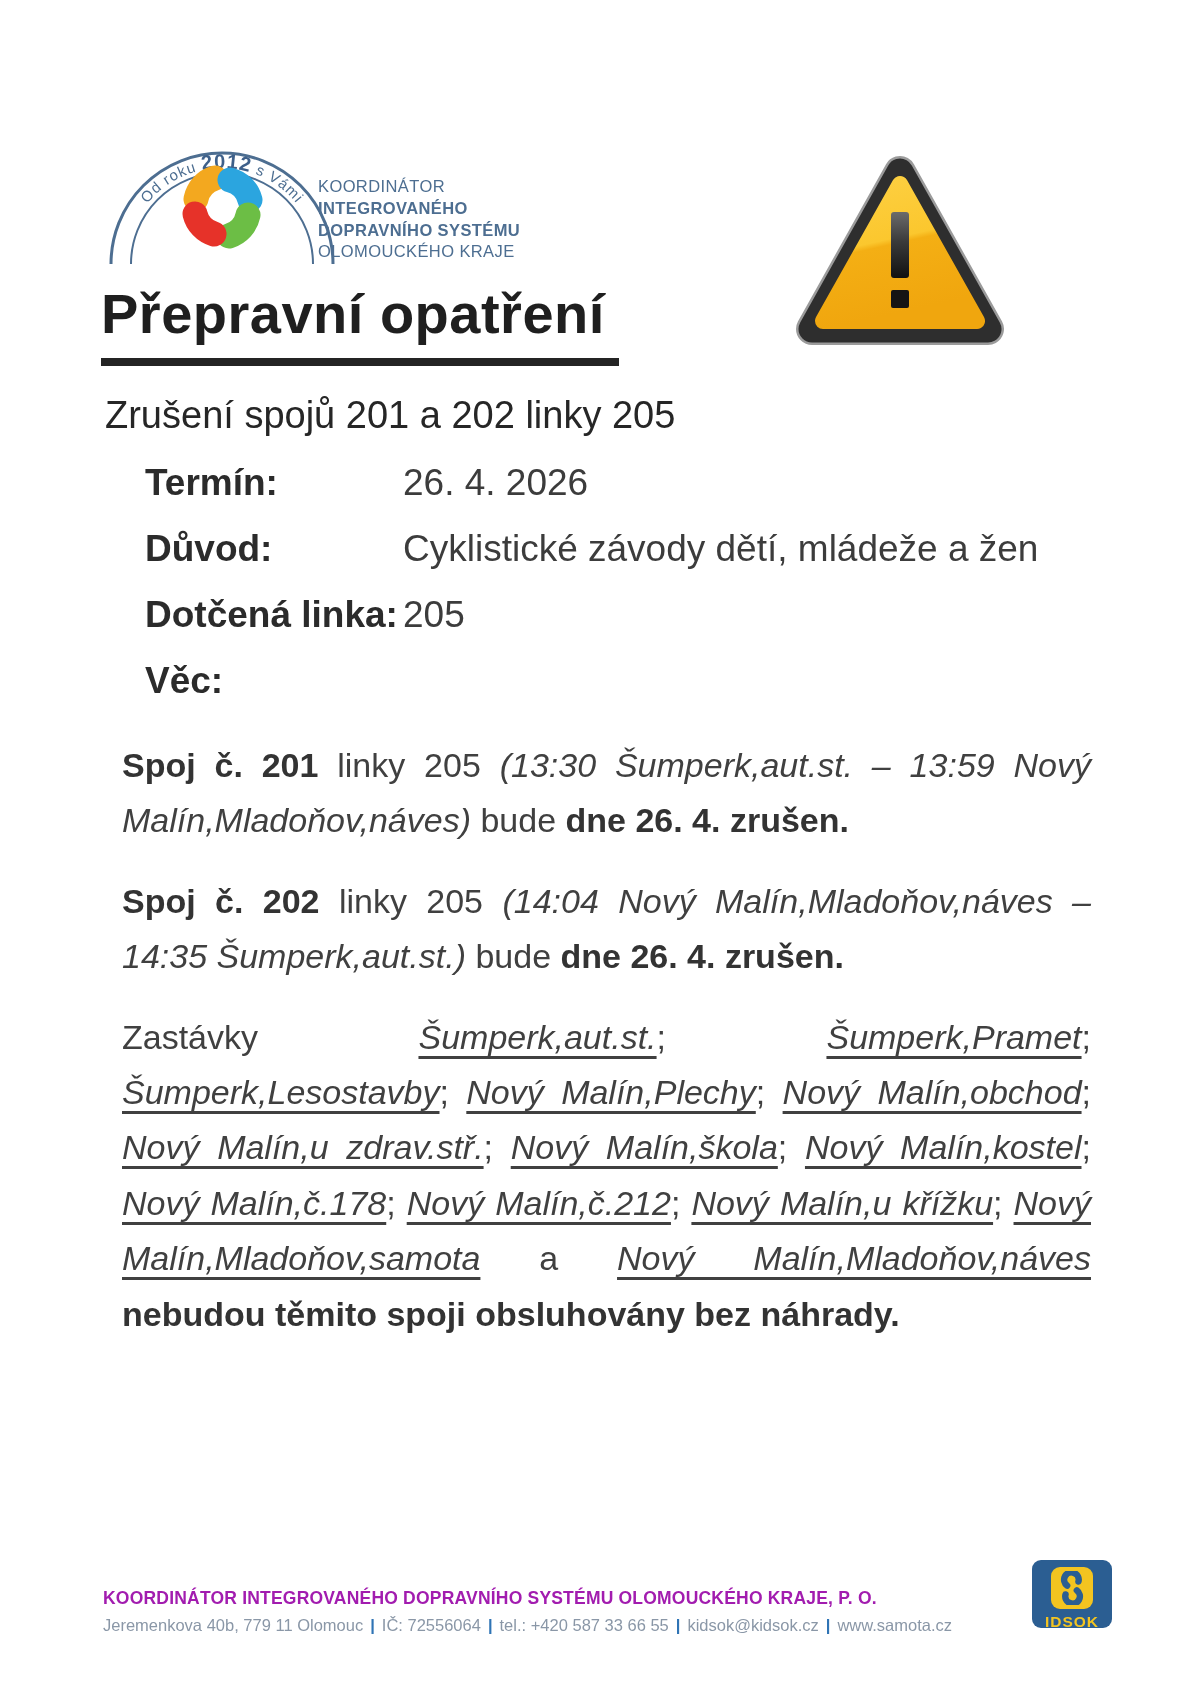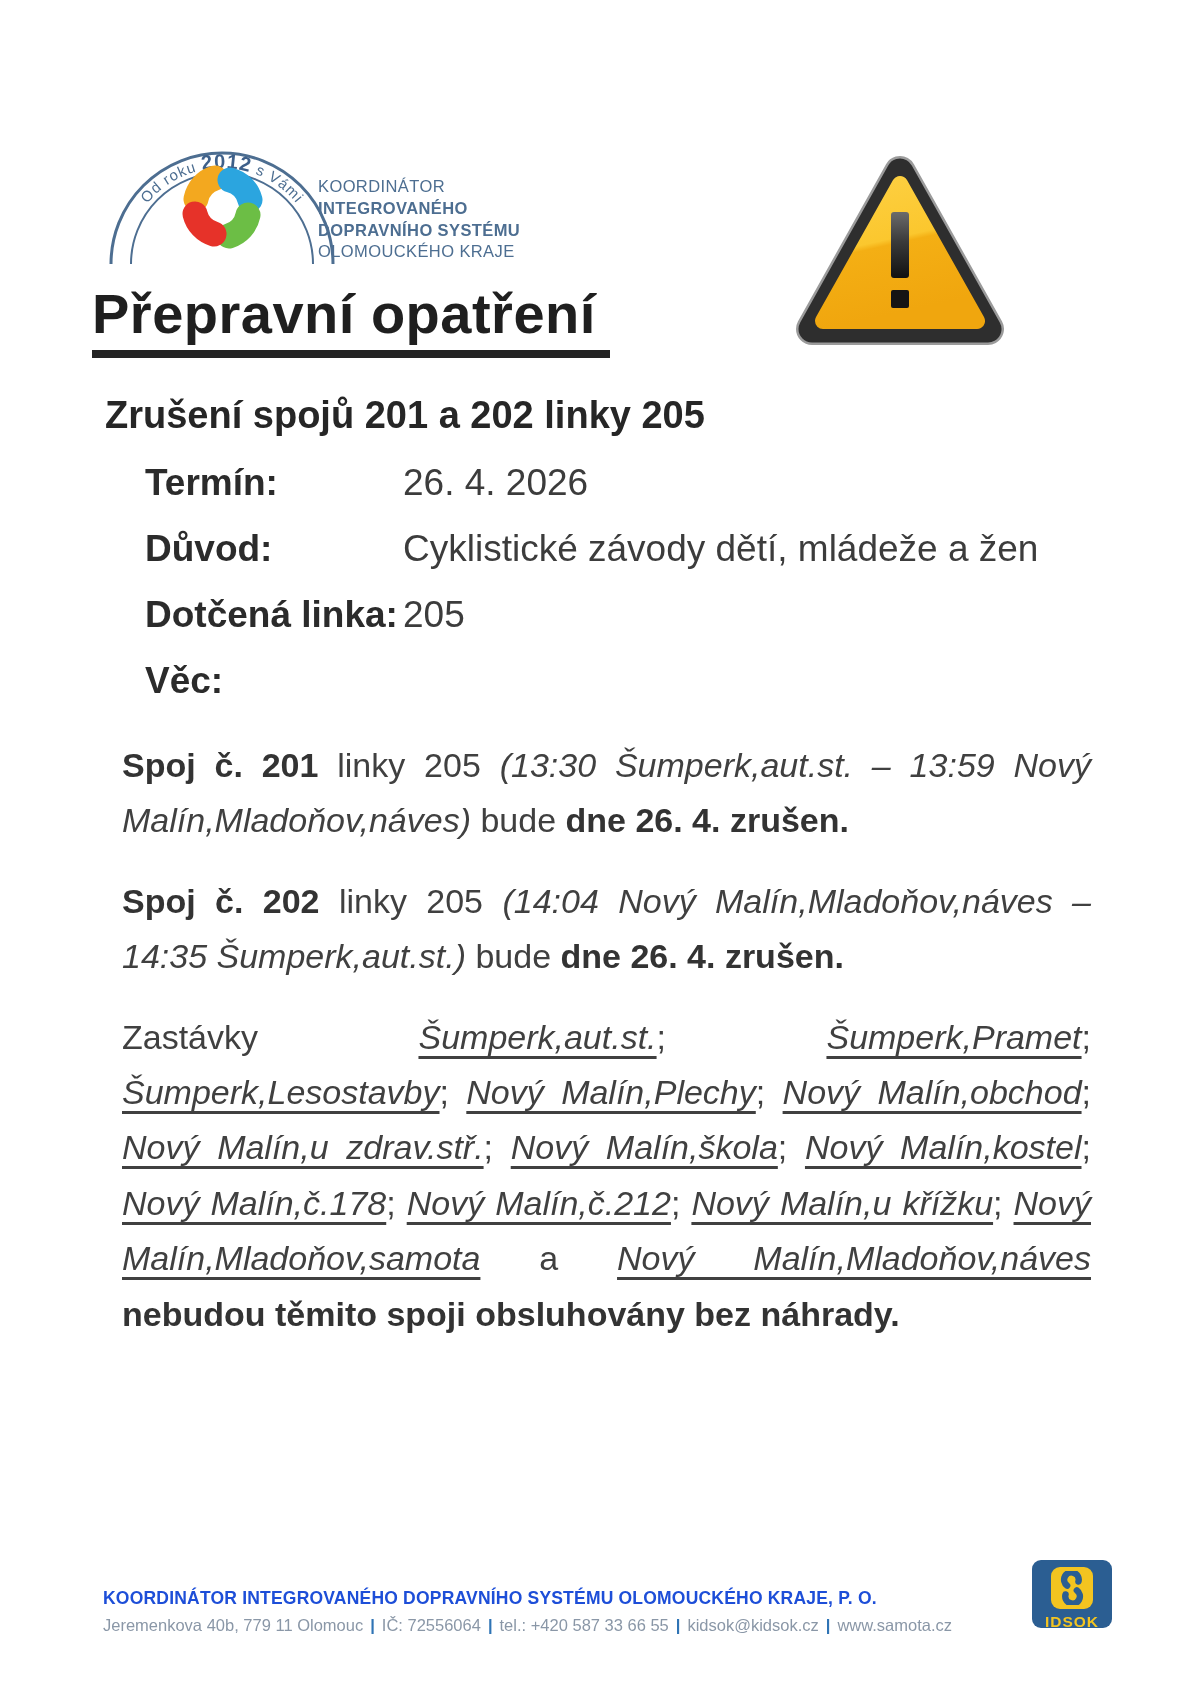--- a/index.html
+++ b/index.html
@@ -12,46 +12,46 @@
   .logo-wrap{position:absolute;left:103px;top:114px;width:240px;height:152px;}
   .org-block{
     position:absolute;left:318px;top:176px;
     font-size:16.5px;line-height:1.32;color:#4d6e91;letter-spacing:.4px;
   }
   .org-block .b{font-weight:bold;}
   
   .warning{position:absolute;left:793px;top:150px;width:215px;height:212px;}
   
   .title{
-    position:absolute;left:92px;top:281px;
+    position:absolute;left:101px;top:281px;
     font-size:56px;font-weight:bold;color:#1f1f1f;letter-spacing:.5px;
-    border-bottom:8px solid #242424;padding-bottom:4px;padding-right:14px;
+    border-bottom:8px solid #242424;padding-bottom:12px;padding-right:14px;
   }
   .subtitle{
     position:absolute;left:105px;top:394px;
-    font-size:38px;font-weight:bold;color:#262626;
+    font-size:38px;font-weight:normal;color:#262626;
   }
   
   .fields{position:absolute;left:105px;top:462px;width:985px;margin-left:40px;}
   .field-row{margin-bottom:24px;font-size:37px;white-space:nowrap;}
   .field-label{display:inline-block;min-width:258px;font-weight:bold;color:#2b2b2b;}
   .field-value{color:#3c3c3c;}
   .vec-label{font-size:37px;font-weight:bold;color:#2b2b2b;}
   
   .content{position:absolute;left:105px;top:738px;width:986px;
     font-size:34px;line-height:1.63;color:#404040;text-align:justify;}
   .content p{margin:0 0 25px 17px;}
   .lead,.tail{font-weight:bold;color:#333;}
   .route{font-style:italic;}
   .stop{font-style:italic;text-decoration:underline;
     text-decoration-thickness:2.5px;text-underline-offset:7px;}
   .outro{font-weight:bold;color:#333;}
   
   .footer{position:absolute;left:103px;top:1588px;width:900px;}
-  .footer-org{font-size:17.5px;font-weight:bold;color:#1d4ed8;letter-spacing:.2px;}
+  .footer-org{font-size:17.5px;font-weight:bold;color:#a21caf;letter-spacing:.2px;}
   .footer-contacts{font-size:16.5px;color:#8a97a7;margin-top:7px;}
   .pipe{color:#2f74b5;font-weight:bold;padding:0 7px;}
   .idsok{
     position:absolute;left:1032px;top:1560px;width:80px;height:68px;
     background:#2b5e92;border-radius:9px;text-align:center;
   }
   .idsok-square{
     width:42px;height:42px;background:#f3c420;border-radius:9px;
     margin:7px auto 0 auto;display:flex;align-items:center;justify-content:center;
   }

